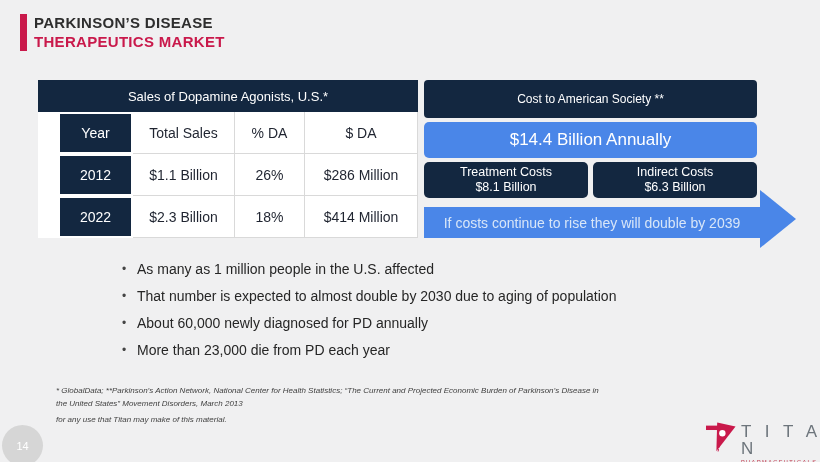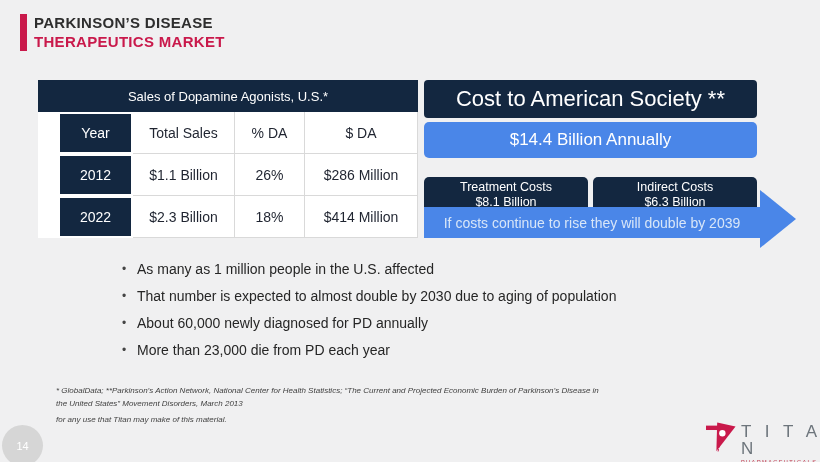--- a/index.html
+++ b/index.html
@@ -25,28 +25,28 @@
   .cell {
     display:flex; align-items:center; justify-content:center;
     font-size:14px; color:#1f2430; background:#fff;
     border-right:1px solid #d9d9d9; border-bottom:1px solid #d9d9d9;
   }
   .cell.navy { background:#132740; color:#fff; border:2px solid #fff;margin-left:20px; }
 
   
   .cost-panel { position:absolute; left:424px; top:80px; width:333px; }
   .cost-header {
-    height:38px; background:#132740; border-radius:4px; color:#fff; font-size:22px;
+    height:38px; background:#132740; border-radius:4px; color:#fff; font-size:12px;
     display:flex; align-items:center; justify-content:center;
   }
   .cost-annual {
     margin-top:4px; height:36px; background:#4A86E8; border-radius:5px; color:#fff;
     font-size:17px; display:flex; align-items:center; justify-content:center;
   }
-  .cost-split { margin-top:19px; display:flex; justify-content:space-between; }
+  .cost-split { margin-top:4px; display:flex; justify-content:space-between; }
   .cost-box {
     width:164px; height:36px; background:#132740; border-radius:5px; color:#fff;
     font-size:12.5px; line-height:15px; text-align:center;
     display:flex; flex-direction:column; align-items:center; justify-content:center;
   }
   .arrow { position:absolute; left:424px; top:190px; width:372px; height:58px; }
   .arrow-body {
     position:absolute; left:0; top:17px; width:336px; height:31px; background:#4A86E8;
     color:#d8e6f8; font-size:14px; display:flex; align-items:center; justify-content:center;
   }

